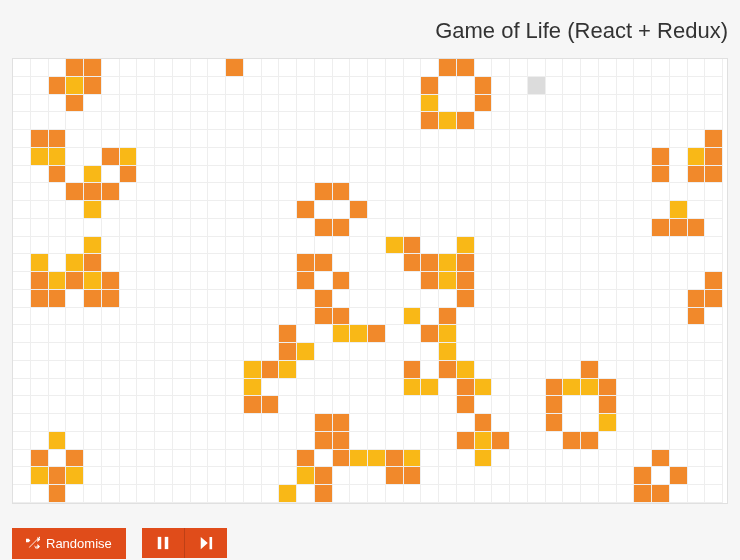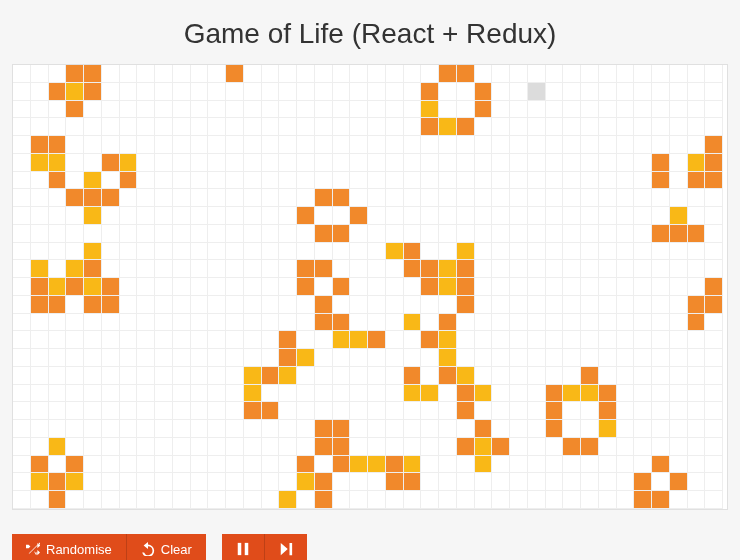--- a/index.html
+++ b/index.html
@@ -1,18 +1,18 @@
 <!DOCTYPE html>
 <html><head>
 <meta charset="utf-8">
 <style>
   * { box-sizing: border-box; margin: 0; padding: 0; }
   body { font-family: -apple-system, Helvetica, Arial, sans-serif; background: #f6f6f6; width: 740px; height: 560px; overflow: hidden; }
   .container { padding: 10px 12px; }
-  .title { text-align: center; font-size: 28px; font-weight: 400; color: #333; margin: 8px 0 14px; }
+  .title { text-align: right; font-size: 22px; font-weight: 400; color: #333; margin: 8px 0 14px; }
   .grid { background: #fff; border: 1px solid #e0e0e0; display: grid; }
   .cell { border-right: 1px solid #eee; border-bottom: 1px solid #eee; }
   .cell.o { background: #f1892b; }
   .cell.y { background: #f9b817; }
   .cell.g { background: #dcdcdc; }
   .controls { display: flex; align-items: center; margin-top: 24px; gap: 16px; }
   .btn-group { display: flex; }
   .btn { background: #e04c1a; color: #fff; border: none; font-size: 13px; padding: 8px 14px; cursor: pointer; display: flex; align-items: center; gap: 6px; }
   .btn + .btn { border-left: 1px solid rgba(0,0,0,0.15); }
   .icon { display: inline-block; width: 14px; height: 14px; }
@@ -1030,28 +1030,20 @@
   <div class="controls">
     <div class="btn-group">
       <button class="btn">
         <span class="icon">
           <svg viewBox="0 0 16 16">
               <path d="M0 3h3l2 2L3 7H0V3zm0 10h3l10-10h3l-2-2 2-.001V5l-2-2-10 10H0v-2zm10-2l2 2h-2l2 2v-4l2 2h-3l-2-2 1 0z"></path>
               <path d="M13 1l3 3-3 3V1zm0 8l3 3-3 3V9z"></path>
             </svg>
         </span>
         <span>Randomise</span>
-      </button>
-      <button class="btn">
-        <span class="icon">
-          <svg viewBox="0 0 16 16">
-              <path d="M8 3a7 7 0 1 1-6.7 9h2.2A5 5 0 1 0 8 5v3L3 4l5-4v3z"></path>
-            </svg>
-        </span>
-        <span>Clear</span>
       </button>
     </div>
     <div class="btn-group">
       <button class="btn">
         <span class="icon">
           <svg viewBox="0 0 16 16">
               <rect x="2" y="1" width="4" height="14"></rect>
               <rect x="10" y="1" width="4" height="14"></rect>
             </svg>
         </span>

